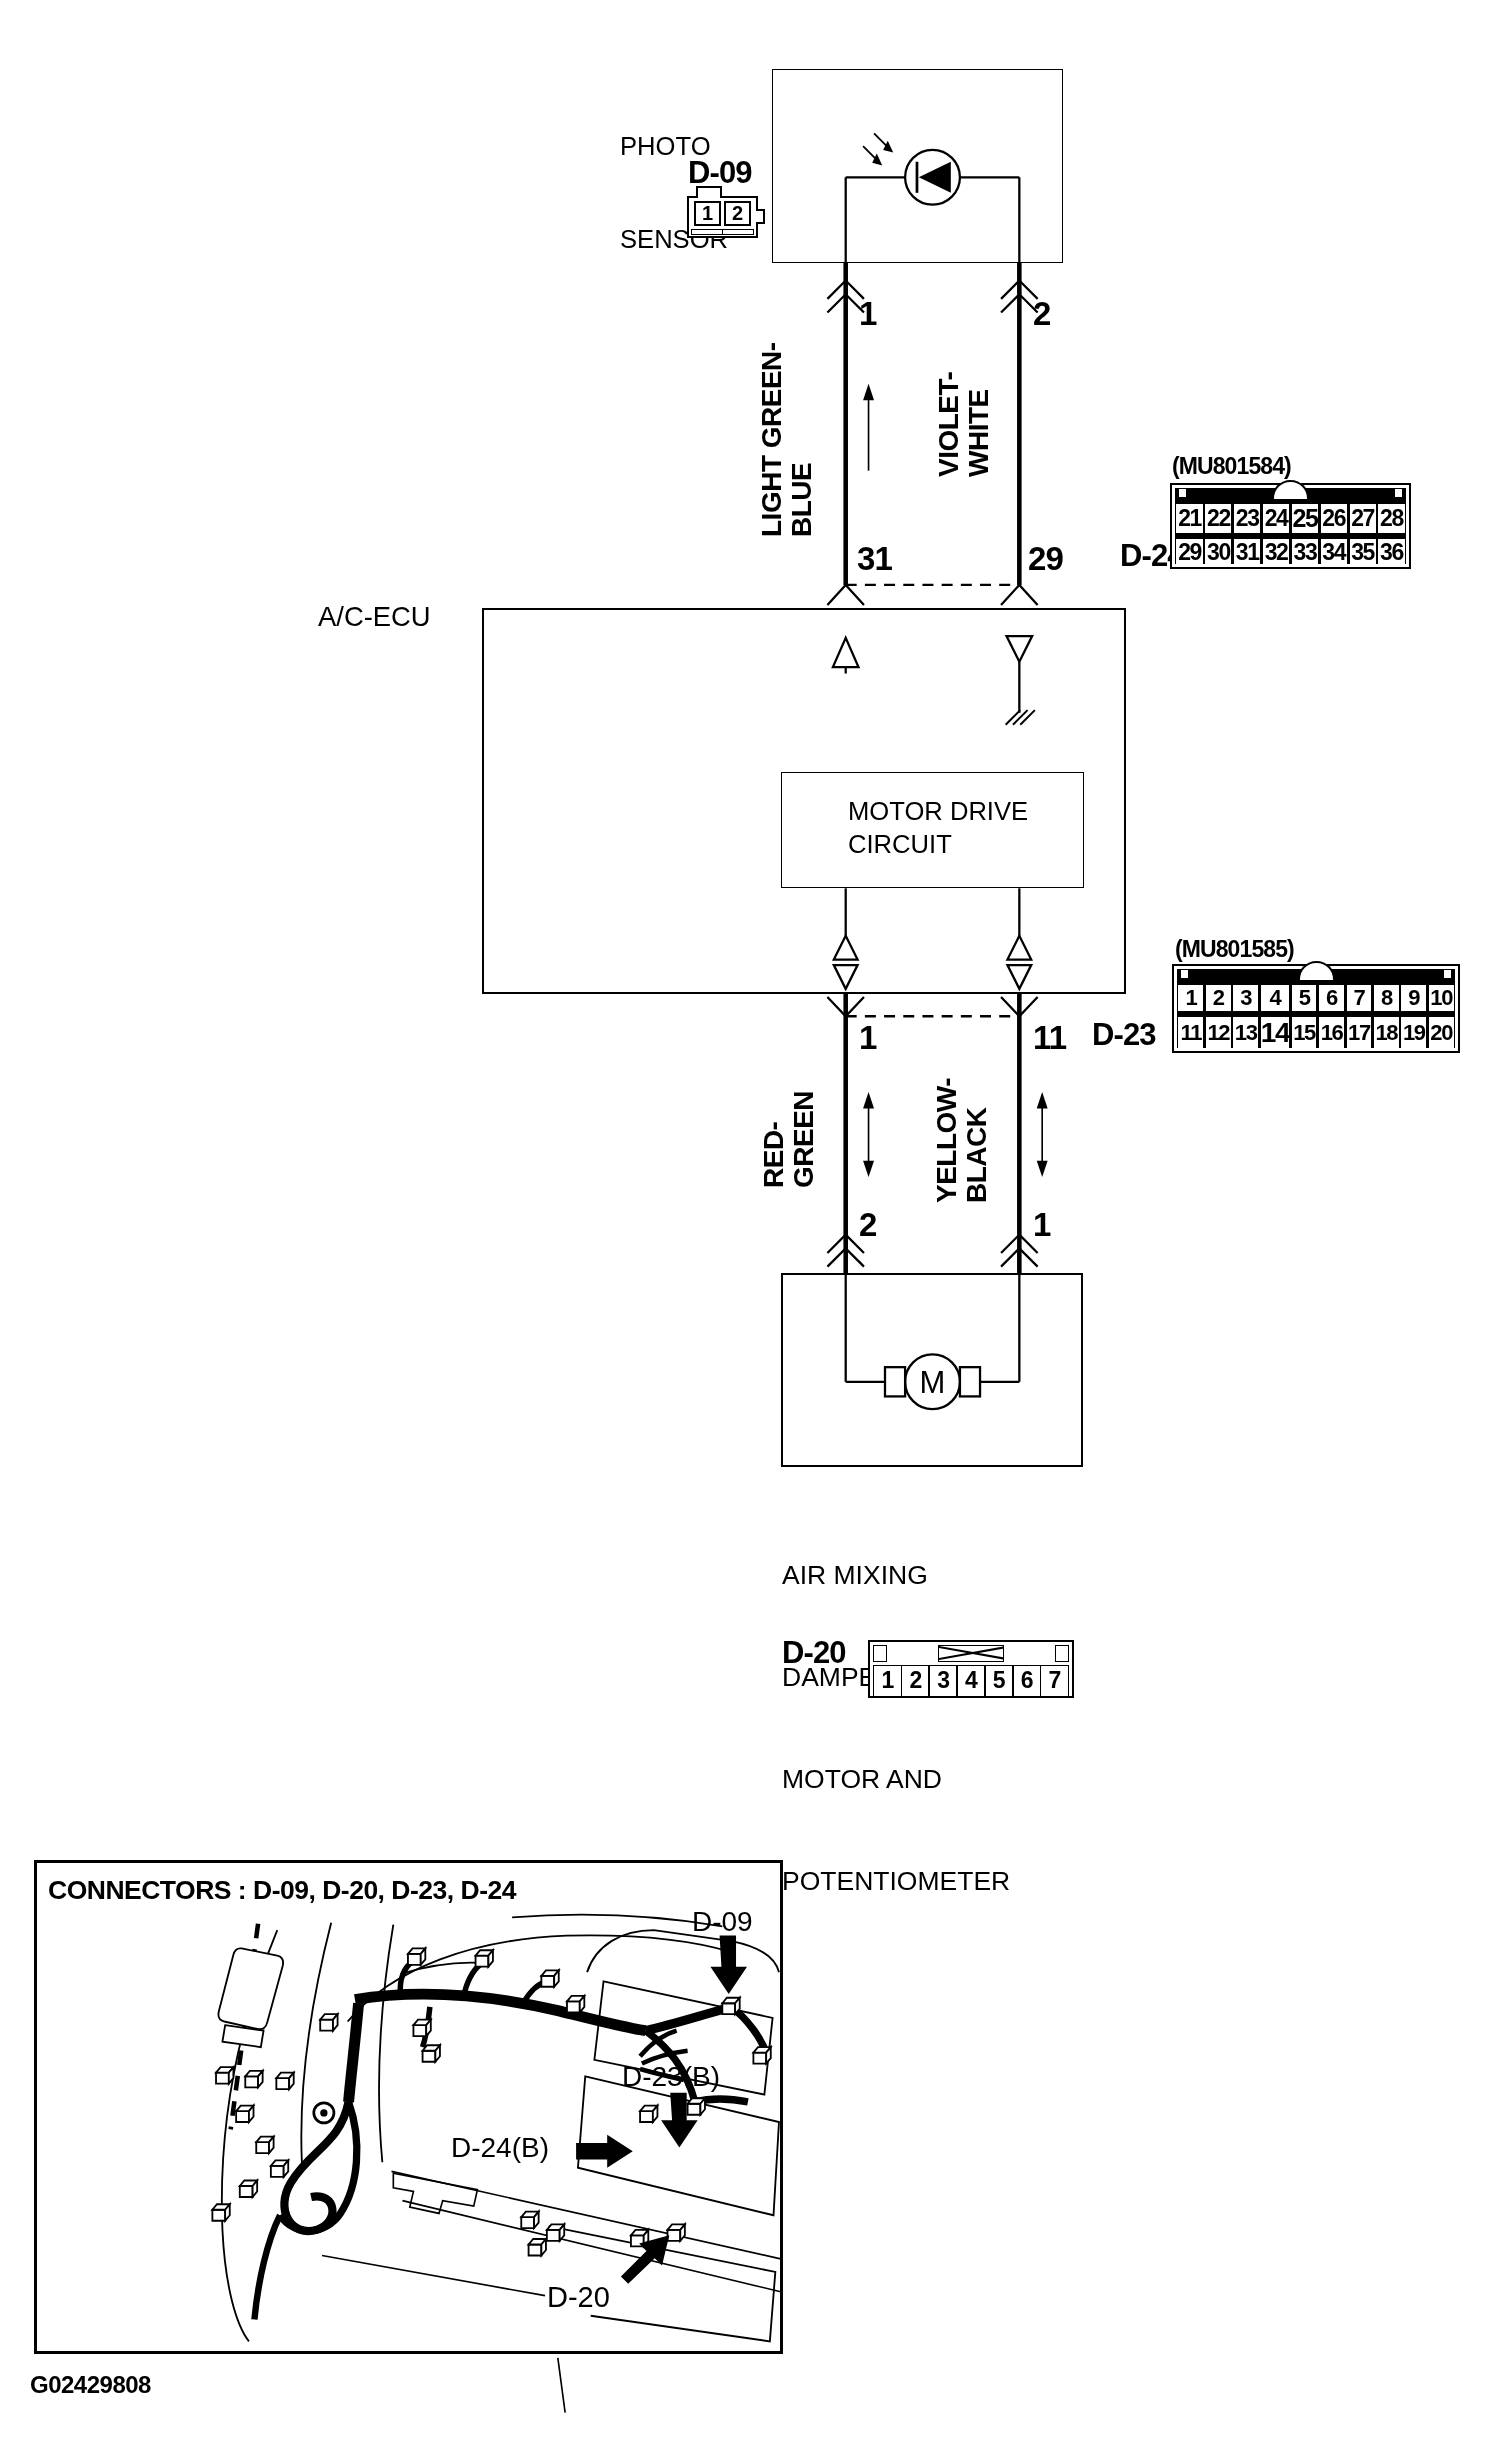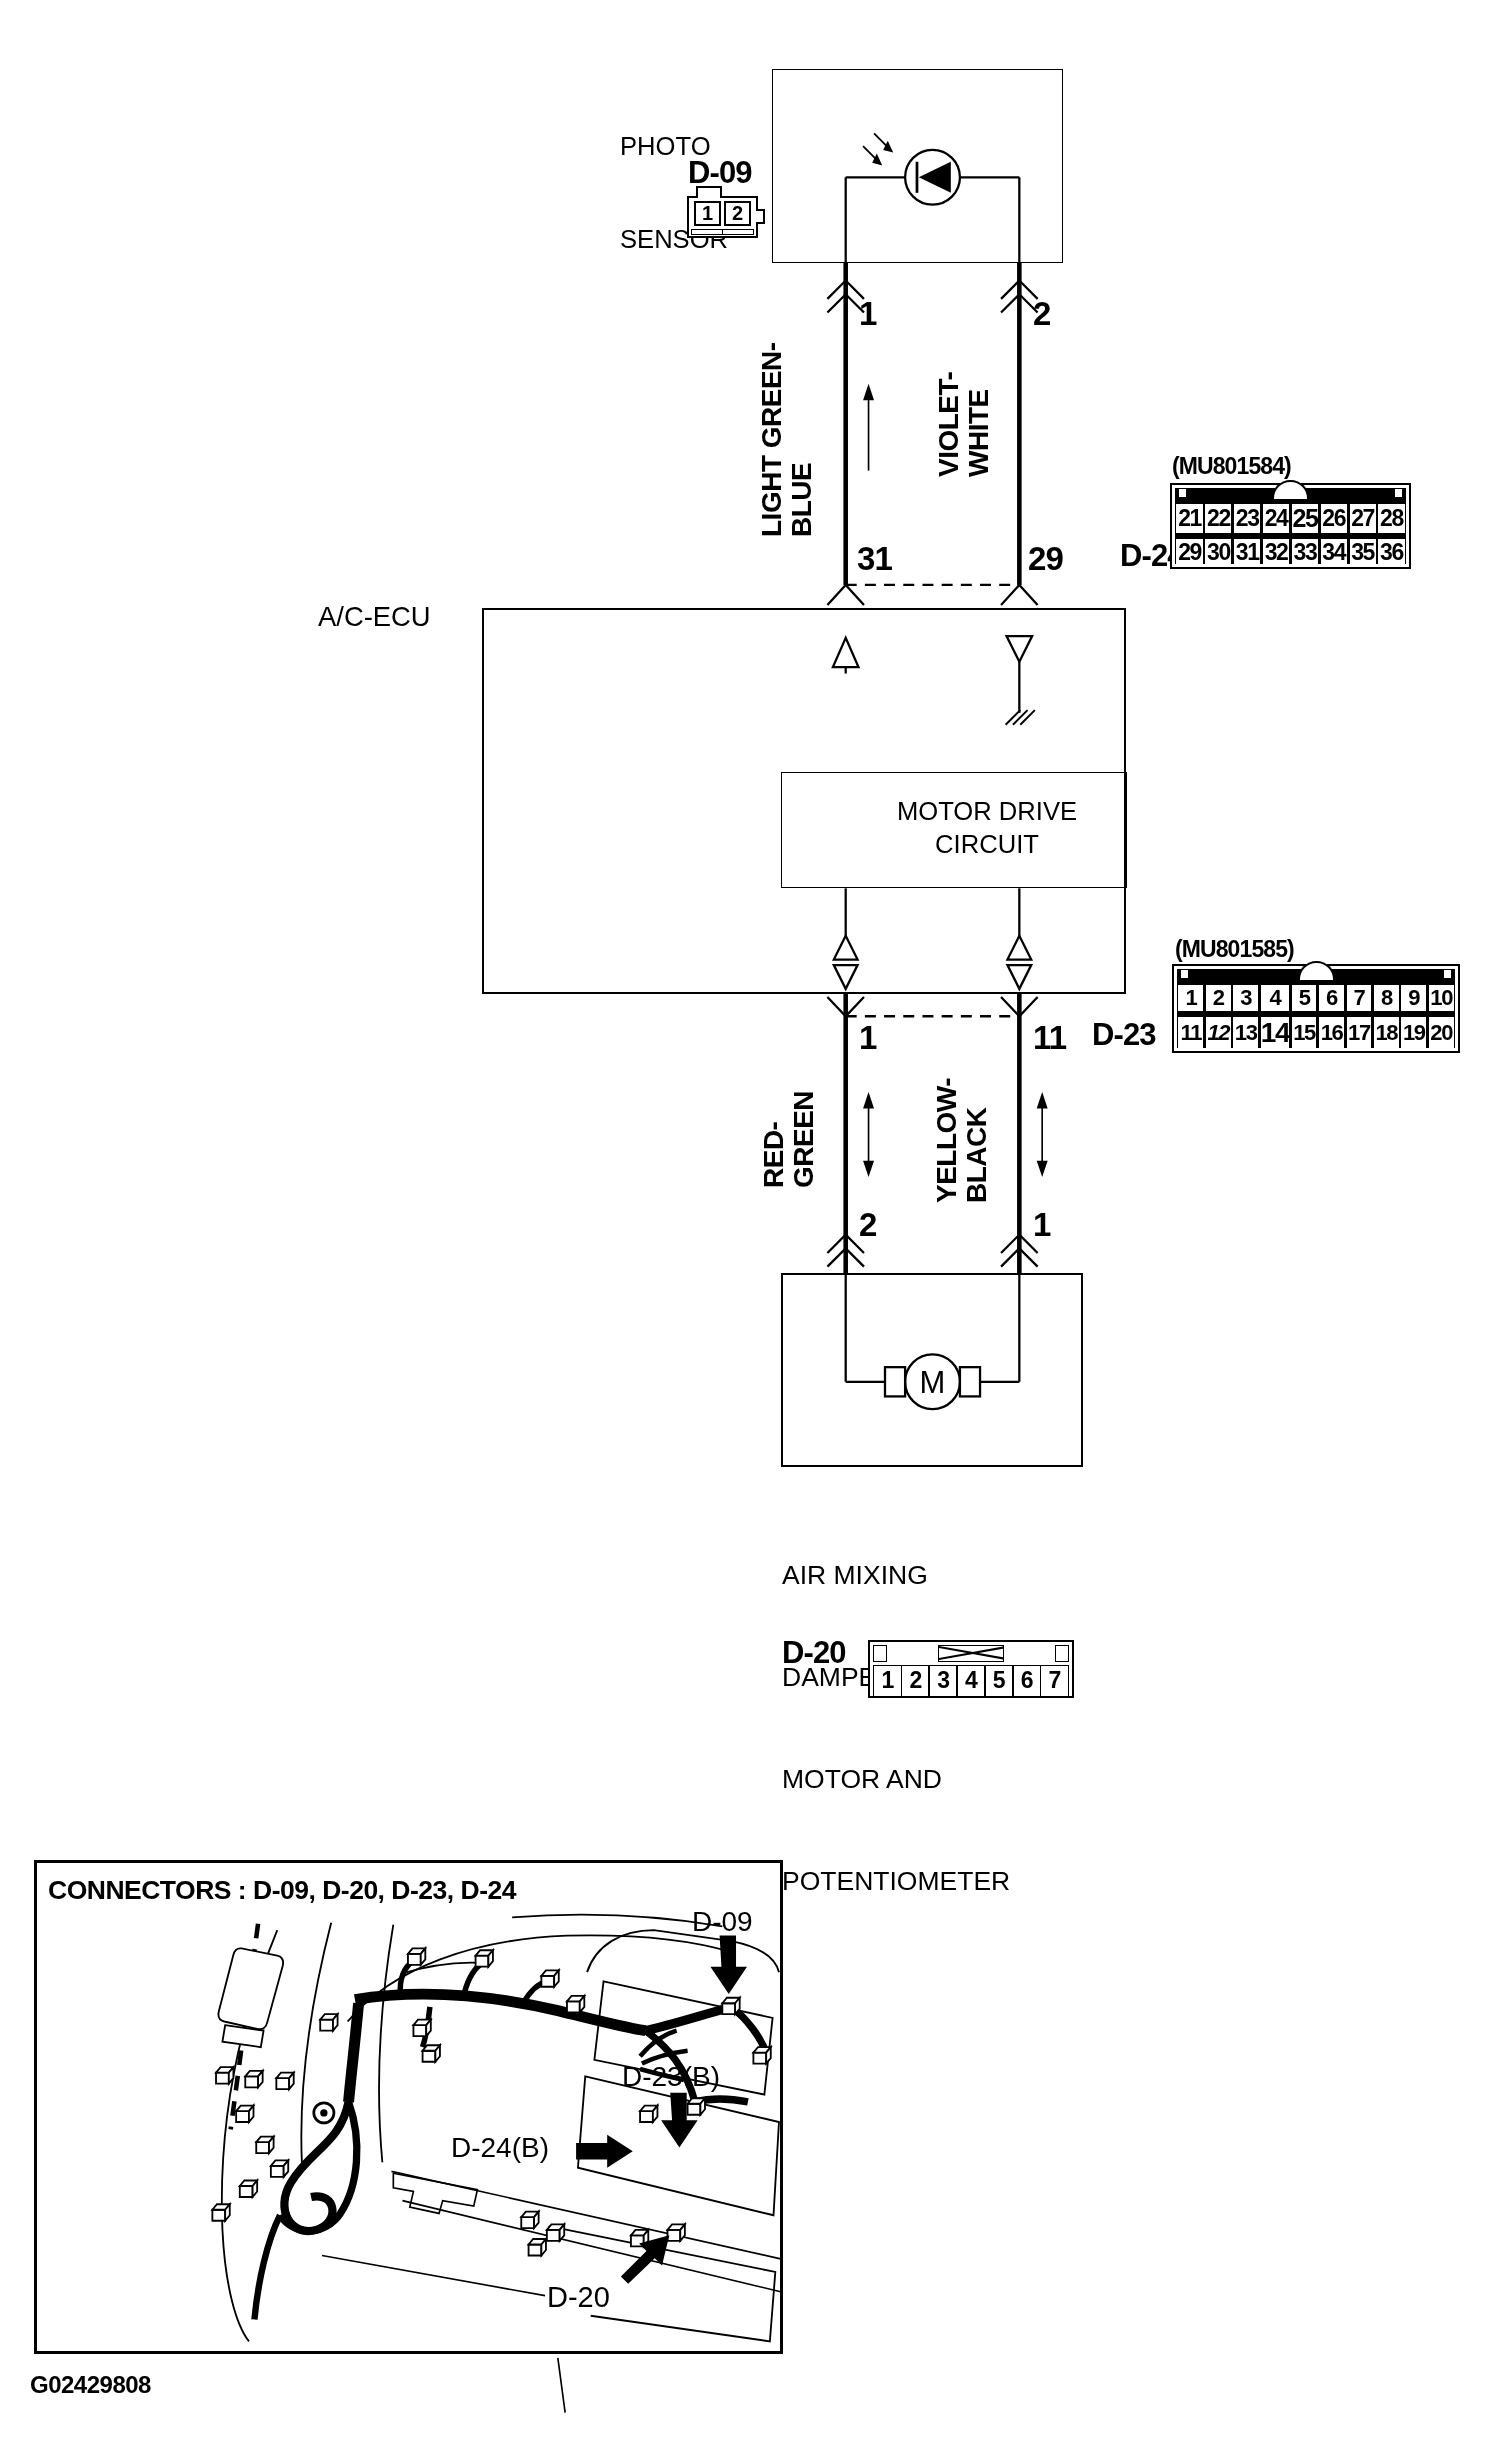--- a/index.html
+++ b/index.html
@@ -209,21 +209,21 @@
         <polygon points="733,2290 751,2290 751,2320 763,2320 743,2350 723,2320 735,2320"></polygon>
         <polygon points="630,2345 664,2345 664,2336 692,2354 664,2372 664,2363 630,2363"></polygon>
         <polygon points="679,2491 707,2463 699,2455 732,2446 724,2479 716,2471 687,2499"></polygon>
       </g>
       <line x1="352" y1="2468" x2="596" y2="2512" stroke-width="1.8"></line>
     </g>
   </svg>
 
   <div class="box thin" style="left:772px;top:69px;width:291px;height:194px;"></div>
   <div class="box" style="left:482px;top:608px;width:644px;height:386px;"></div>
-  <div class="box thin" style="left:781px;top:772px;width:346px;height:116px;text-align:center;">
+  <div class="box thin" style="left:781px;top:772px;width:303px;height:116px;">
     <div style="padding:22px 0 0 66px;font-size:25.6px;line-height:33px;">
       <div>MOTOR DRIVE</div>
       <div>CIRCUIT</div>
     </div>
   </div>
   <div class="box" style="left:781px;top:1273px;width:302px;height:194px;"></div>
   <div class="box" style="left:34px;top:1860px;width:749px;height:494px;border-width:3.7px;"></div>
 
   <div class="t lbl" style="left:620px;top:69px;">
     <div>PHOTO</div>
@@ -304,21 +304,21 @@
       <div class="pt-cell" style="font-size:22px;">2</div>
       <div class="pt-cell" style="font-size:22px;">3</div>
       <div class="pt-cell" style="font-size:22px;">4</div>
       <div class="pt-cell" style="font-size:22px;">5</div>
       <div class="pt-cell" style="font-size:22px;">6</div>
       <div class="pt-cell" style="font-size:22px;">7</div>
       <div class="pt-cell" style="font-size:22px;">8</div>
       <div class="pt-cell" style="font-size:22px;">9</div>
       <div class="pt-cell" style="font-size:22px;">10</div>
       <div class="pt-cell" style="font-size:22px;">11</div>
-      <div class="pt-cell" style="font-size:22px;font-style:italic;">12</div>
+      <div class="pt-cell" style="font-size:22px;">12</div>
       <div class="pt-cell" style="font-size:22px;">13</div>
       <div class="pt-cell" style="font-size:28px;">14</div>
       <div class="pt-cell" style="font-size:22px;">15</div>
       <div class="pt-cell" style="font-size:22px;">16</div>
       <div class="pt-cell" style="font-size:22px;">17</div>
       <div class="pt-cell" style="font-size:22px;">18</div>
       <div class="pt-cell" style="font-size:22px;">19</div>
       <div class="pt-cell" style="font-size:22px;">20</div>
     </div>
   </div>

